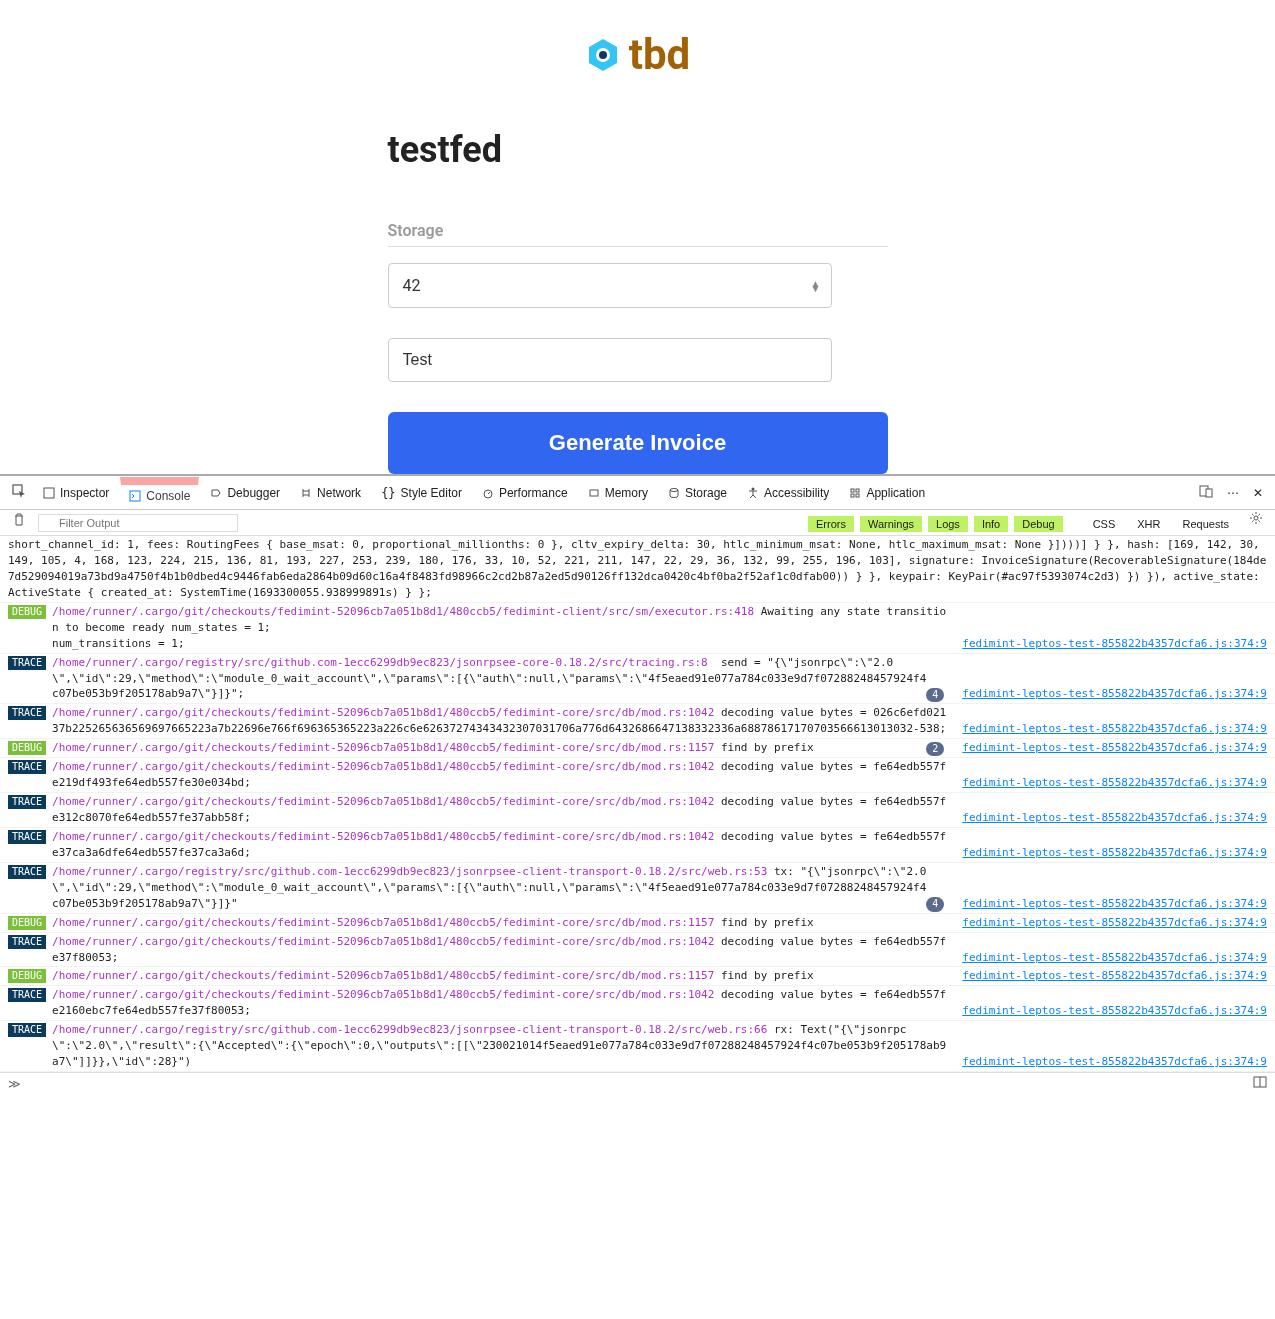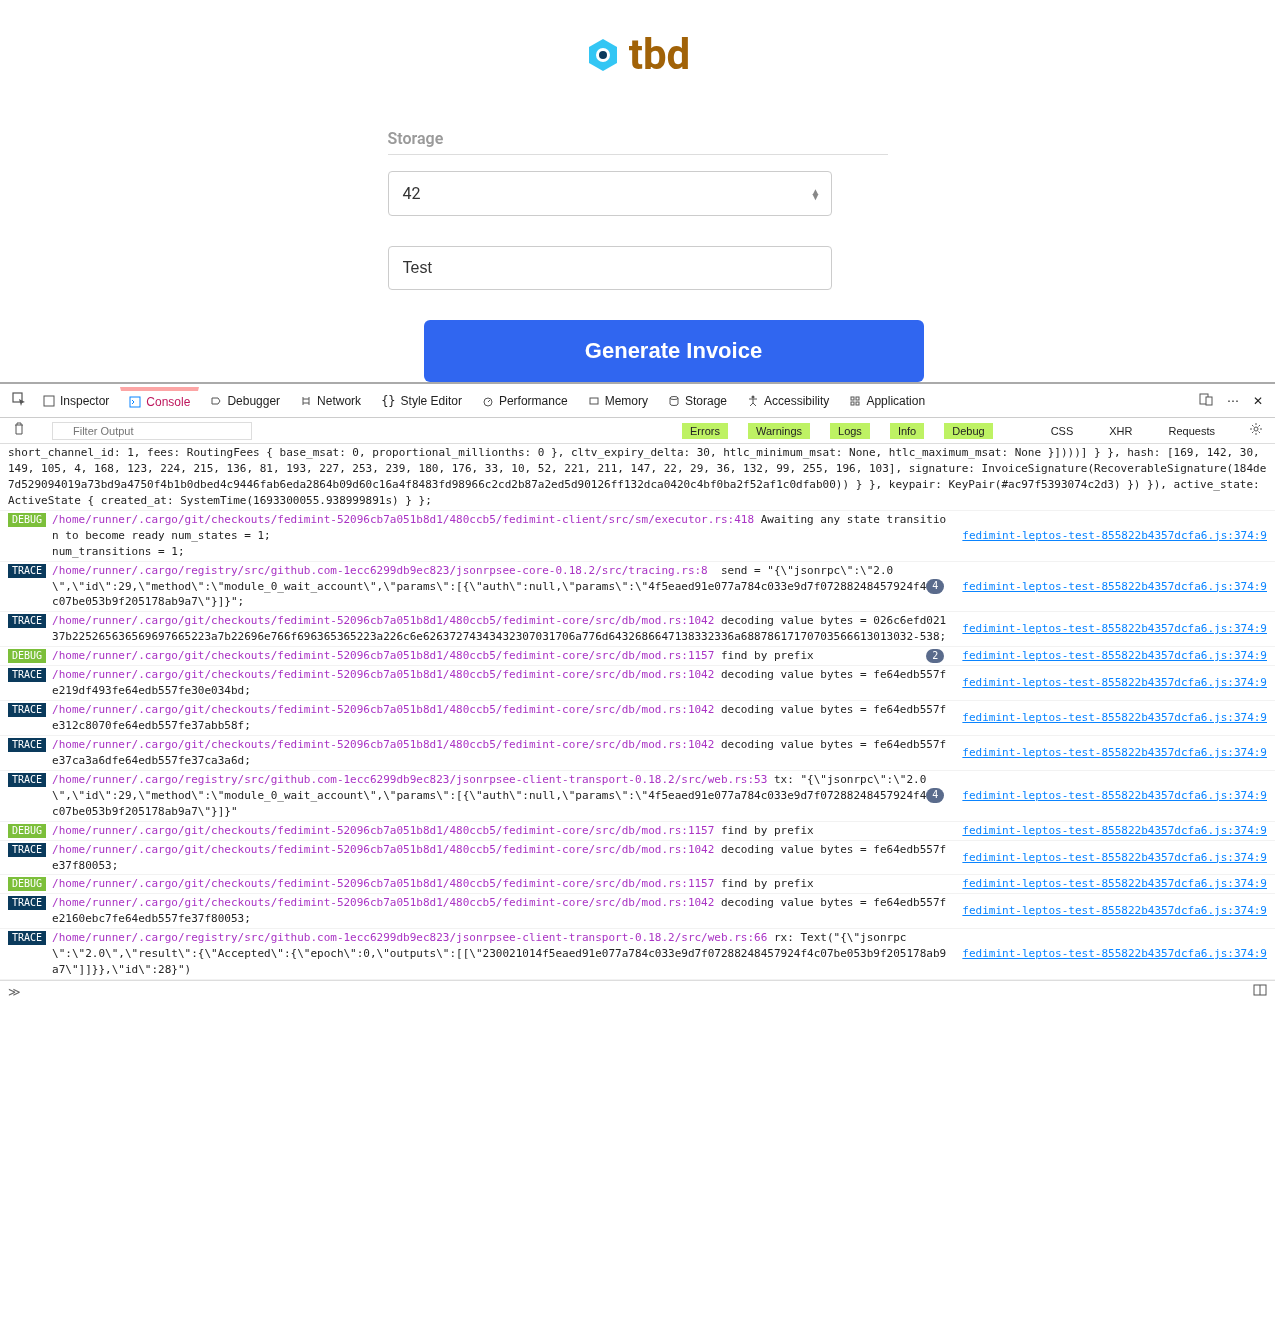--- a/index.html
+++ b/index.html
@@ -16,40 +16,40 @@
     .balance-rule { border: none; border-top: 1px solid #ddd; margin-bottom: 16px; }
     .balance-value { font-size: 32px; font-weight: 600; color: #222; margin-bottom: 50px; }
 
     .tabs { display: flex; gap: 30px; border-bottom: 1px solid #ddd; margin-bottom: 50px; width: 500px; }
     .tab { font-size: 18px; font-weight: 600; color: #9a9a9a; padding: 0 2px 14px 2px; cursor: pointer; border-bottom: 2px solid transparent; margin-bottom:-1px; }
     .tab.active { color: #4a7afc; border-bottom: 2px solid #4a7afc; }
 
     .input, .num-input { width: 444px; padding: 12px 14px; font-size: 16px; color: #333; border: 1px solid #ccc; border-radius: 4px; background: #fff; margin-bottom: 30px; }
     .num-input { position: relative; }
     .num-input .spinner { position: absolute; right: 10px; top: 50%; transform: translateY(-50%); font-size: 10px; color: #888; line-height: 5px; }
-    .primary-btn { width: 500px; padding: 18px; background: #3066f0; color: #fff; font-size: 22px; font-weight: 600; border: none; border-radius: 6px; cursor: pointer; margin-left: 36px; }
+    .primary-btn { width: 500px; padding: 18px; background: #3066f0; color: #fff; font-size: 22px; font-weight: 600; border: none; border-radius: 6px; cursor: pointer; }
 
     
     .devtools { border-top: 2px solid #aaa; background: #fff; font-family: -apple-system, sans-serif; font-size: 12px; }
     .dt-toolbar { display: flex; align-items: center; gap: 2px; padding: 2px 6px; border-bottom: 1px solid #ccc; height: 34px; }
     .dt-tab { display: flex; align-items: center; gap: 5px; padding: 4px 8px; cursor: pointer; border: 1px solid transparent; }
-    .dt-tab.active { color: #be185d; border-top: 4px solid #fca5a5; margin-top:-1px; background:#fff; }
+    .dt-tab.active { color: #404040; border-top: 8px solid #fca5a5; margin-top:-1px; background:#fff; }
     .dt-spacer { flex: 1; }
     .dt-icon-btn { padding: 4px 6px; cursor: pointer; }
 
-    .dt-filterbar { display: flex; align-items: center; gap: 20px; padding: 3px 6px; border-bottom: 1px solid #ddd; height: 26px; }
+    .dt-filterbar { display: flex; align-items: flex-end; gap: 6px; padding: 3px 6px; border-bottom: 1px solid #ddd; height: 26px; }
     .dt-clear { padding: 2px 6px; cursor: pointer; }
     .dt-filter-input { flex: 0 0 200px; border: 1px solid #ddd; padding: 2px 6px 2px 22px; font-size: 11px; color: #666; background: #fff; position: relative; }
     .dt-filter-wrap { position: relative; flex: 0 0 200px; }
     .dt-funnel { position: absolute; left: 5px; top: 3px; font-size: 11px; color: #aaa; }
     .dt-chip { padding: 2px 8px; background: #bef264; cursor: pointer; font-size: 11px; }
     .dt-chip-plain { padding: 2px 8px; cursor: pointer; font-size: 11px; }
 
     .console-body { font-family: Menlo, Consolas, monospace; font-size: 11px; line-height: 1.45; }
-    .msg { display: flex; align-items: center; padding: 1px 8px; border-bottom: 1px solid #f2f2f2; }
+    .msg { display: flex; align-items: flex-end; padding: 1px 8px; border-bottom: 1px solid #f2f2f2; }
     .msg-left { flex: 1; display: flex; align-items: flex-start; gap: 6px; min-width: 0; }
     .badge { display: inline-block; font-size: 10px; padding: 0 4px; line-height: 14px; text-transform: uppercase; flex-shrink:0; margin-top:1px; }
     .badge.debug { background: #7cbf3a; color: #fff; }
     .badge.trace { background: #0a3a5c; color: #fff; }
     .msg-text { white-space: pre-wrap; word-break: break-all; }
     .msg-src { color: #a933c4; }
     .msg-body { color: #222; }
     .count-pill { background:#5a6b8c; color:#fff; border-radius:8px; padding:0 6px; font-size:10px; margin-right:8px; flex-shrink:0; }
     .msg-link { color: #0a84ff; text-decoration: underline; white-space: nowrap; margin-left: 10px; flex-shrink:0; cursor:pointer; }
 
@@ -64,20 +64,21 @@
       <svg width="36" height="36" viewBox="0 0 36 36">
         <polygon points="18,2 32,10 32,26 18,34 4,26 4,10" fill="#33c6f4"></polygon>
         <circle cx="18" cy="18" r="7" fill="#fff"></circle>
         <circle cx="18" cy="18" r="4" fill="#0a3a5c"></circle>
       </svg>
     </span>
     <span class="logo-text">tbd</span>
   </div>
 
   <div class="main-col">
+    <h1 class="page-title">testfed</h1>
 
     <div class="balance-label">Storage</div>
     <hr class="balance-rule">
 
 
     <div class="num-input">
       <span>42</span>
       <span class="spinner">▲<br>▼</span>
     </div>
 

